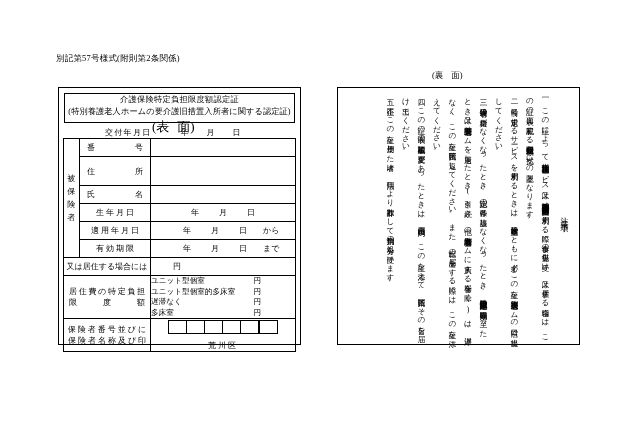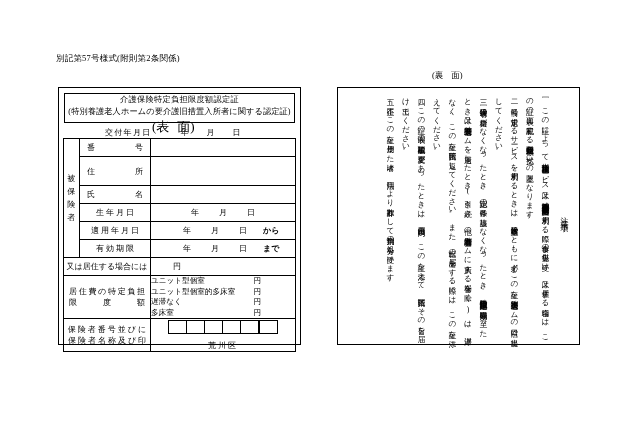--- a/index.html
+++ b/index.html
@@ -133,21 +133,21 @@
     justify-content: space-between;
     padding: 0 7px;
   }
   td.value-cell { padding-left: 4px; }
 
   .date-slots {
     display: flex;
     padding-left: 22px;
   }
   .date-slots span { width: 28px; text-align: center; }
-  .date-slots span.suffix { width: auto; margin-left: 6px; font-weight: bold; }
+  .date-slots span.suffix { width: auto; margin-left: 6px; }
 
   
   td.food-label {
     text-align: center;
     font-size: 8px;
     letter-spacing: 0;
     white-space: nowrap;
   }
   td.food-value {
     text-align: center;

